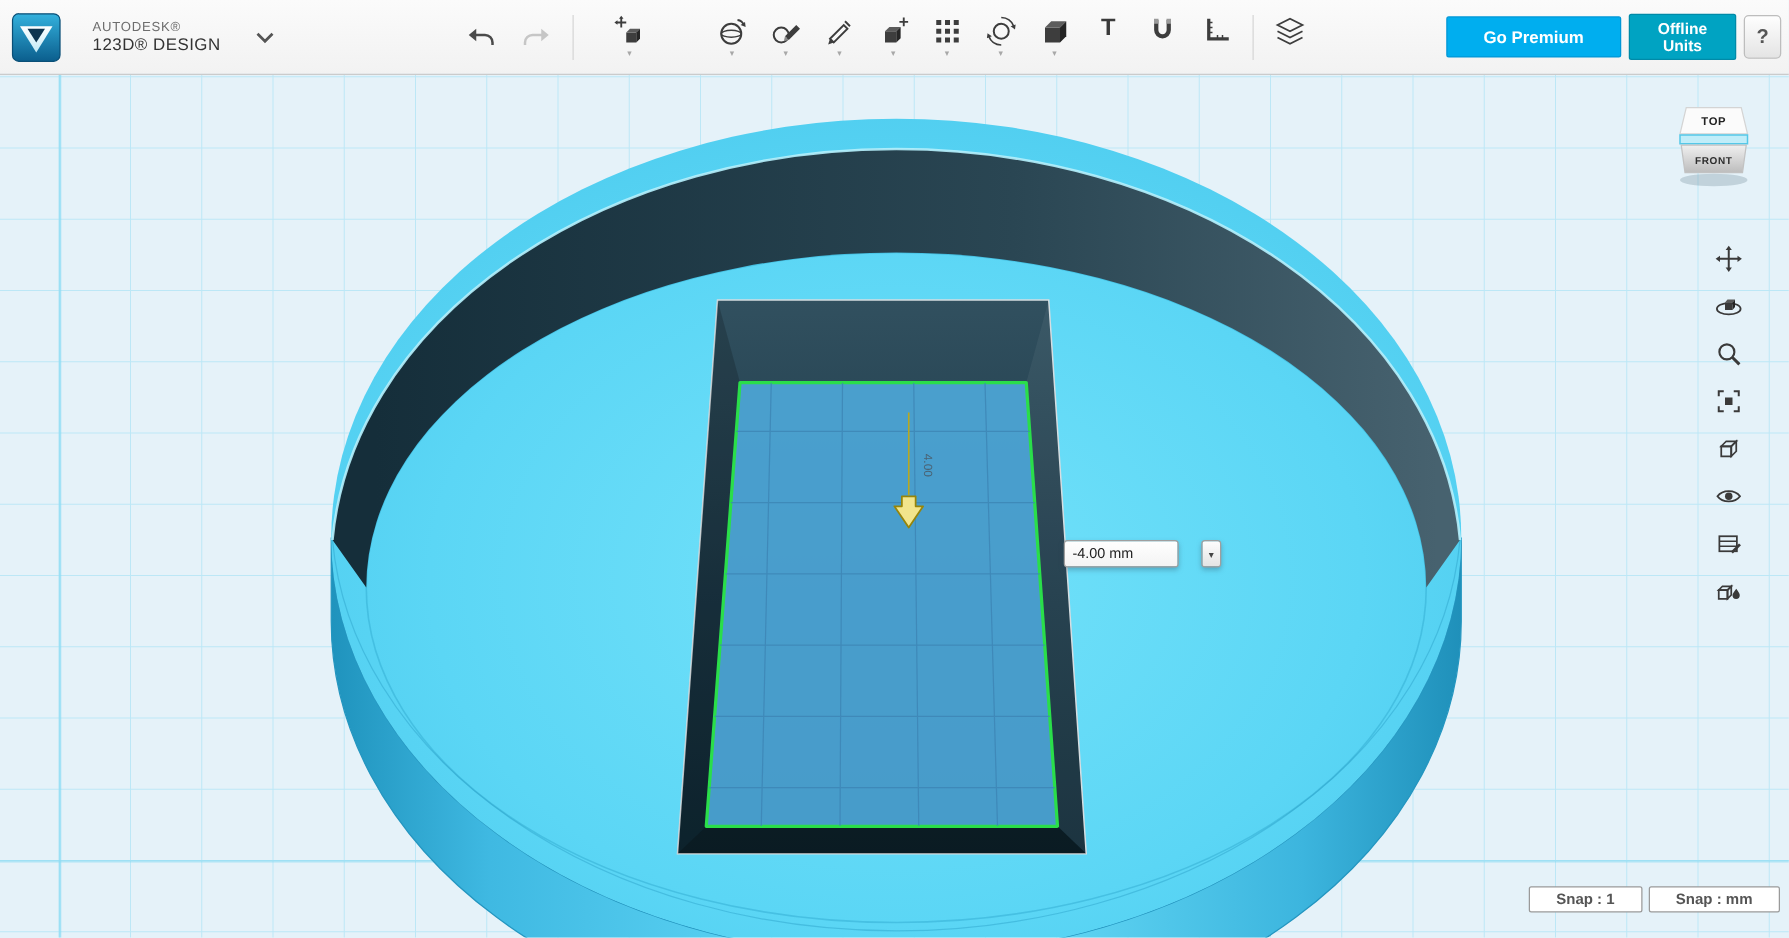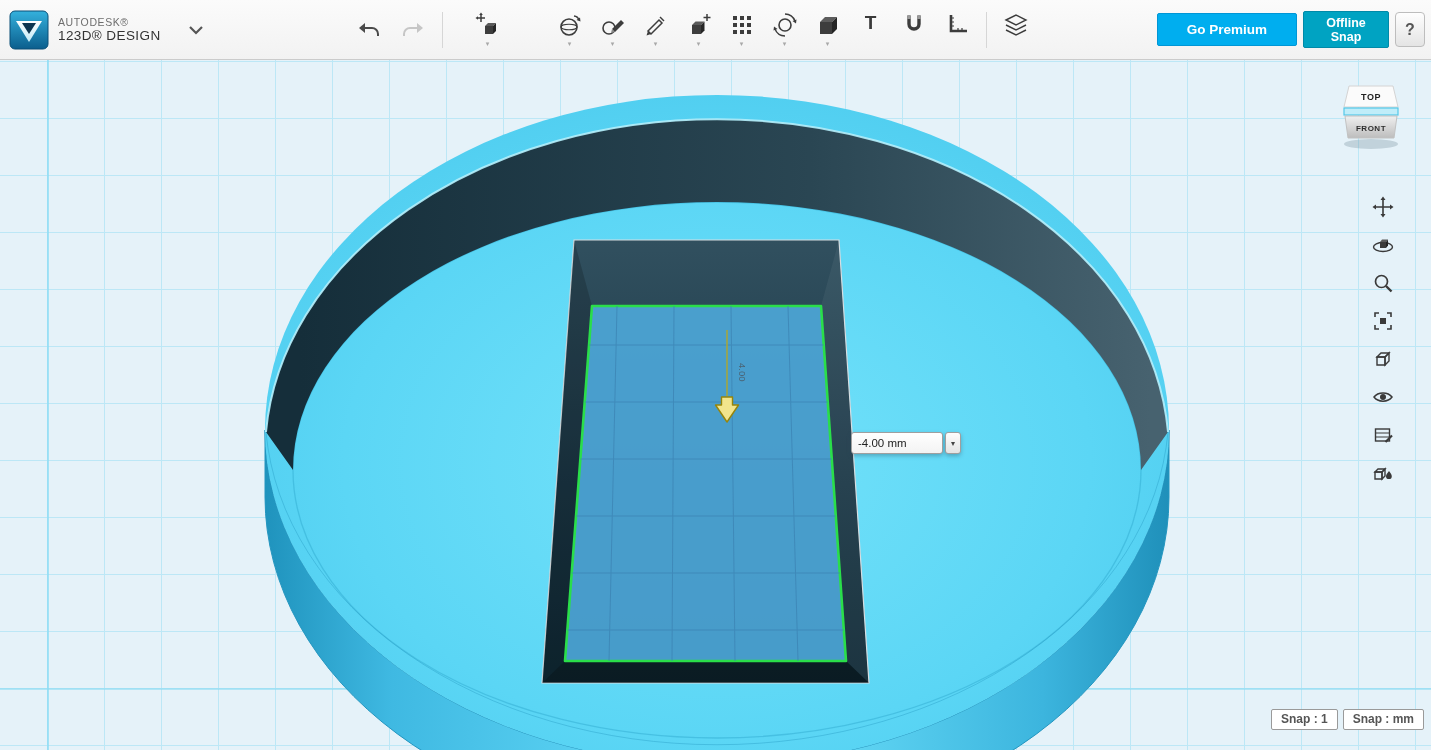--- a/index.html
+++ b/index.html
@@ -4,21 +4,21 @@
 <style>
   * { box-sizing: border-box; margin: 0; padding: 0; }
   html,body { width:1431px; height:750px; overflow:hidden;
     font-family:"Liberation Sans", sans-serif; background:#e5f2f9; }
 
   
   .header { position:absolute; top:0; left:0; width:1431px; height:60px;
     background:linear-gradient(#fbfbfb,#f2f2f2); border-bottom:1px solid #cbcbcb;
     display:flex; align-items:center; z-index:10; }
   .logo-box { width:40px; height:40px; margin-left:9px; flex:none; }
-  .brand { margin-left:9px; line-height:1.15; }
+  .brand { margin-left:25px; line-height:1.15; }
   .brand .l1 { font-size:10.5px; color:#6d6d6d; letter-spacing:.6px; }
   .brand .l2 { font-size:13.5px; font-weight:normal; color:#333; letter-spacing:.4px; }
   .menu-chev { margin-left:26px; width:18px; height:14px; cursor:pointer; }
 
   .hbtn { width:28px; height:28px; display:flex; align-items:center; justify-content:center; cursor:pointer; }
   .sep { width:1px; height:36px; background:#d6d6d6; margin:0 15px; }
 
   .tool { position:relative; width:28px; height:40px; display:flex; flex-direction:column;
     align-items:center; justify-content:flex-start; cursor:pointer; }
   .tool svg { margin-top:2px; }
@@ -49,42 +49,42 @@
       linear-gradient(#bce7f6 1px, transparent 1px),
       linear-gradient(90deg, #bce7f6 1px, transparent 1px);
     background-size:57px 57px;
     background-position:47px 1px; }
   .major-v { position:absolute; left:47px; top:0; bottom:0; width:2px; background:#8cdcf4; opacity:.75; }
   .major-h { position:absolute; top:628px; left:0; right:0; height:2px; background:#8cdcf4; opacity:.6; }
 
   .scene { position:absolute; inset:0; }
 
   
-  .dim-wrap { position:absolute; left:851px; top:372px; display:flex; gap:2px;
+  .dim-wrap { position:absolute; left:851px; top:372px; display:flex; gap:18px;
     filter:drop-shadow(0 2px 2px rgba(40,70,90,.35)); }
   .dim-input { width:92px; height:22px; background:linear-gradient(#ffffff,#f3f3f3);
     border:1px solid #9f9f9f; border-radius:3px; font-family:"Liberation Sans",sans-serif;
     font-size:11.5px; color:#222; padding:0 6px; }
   .dim-drop { width:16px; height:22px; background:linear-gradient(#fdfdfd,#e4e4e4);
     border:1px solid #9f9f9f; border-radius:3px; font-size:8px; color:#444;
     display:flex; align-items:center; justify-content:center; cursor:pointer; }
 
   
   .viewcube { position:absolute; top:20px; right:30px; width:60px; height:76px; cursor:pointer; }
 
   
   .nav-tools { position:absolute; top:135px; right:34px; width:28px;
     display:flex; flex-direction:column; align-items:center; gap:14px; }
   .nav-tools .ntool { width:24px; height:24px; display:flex; align-items:center;
     justify-content:center; cursor:pointer; }
 
   
   .status { position:absolute; right:7px; bottom:20px; display:flex; gap:5px; }
   .status .box { background:#fff; border:1px solid #9a9a9a; border-radius:2px;
-    font-size:12px; font-weight:bold; color:#555; padding:2px 9px; line-height:15px; cursor:pointer; }
+    font-size:12px; font-weight:bold; color:#555; padding:2px 21px; line-height:15px; cursor:pointer; }
 
   svg { display:block; }
 </style>
 </head>
 <body>
 
 <div class="header">
 
   <svg class="logo-box" viewBox="0 0 40 40">
     <defs>
@@ -239,21 +239,21 @@
       <polygon points="3,8 13,3 23,8 13,13" fill="none" stroke="#3d3d3d" stroke-width="1.4"></polygon>
       <polyline points="3,13 13,18 23,13" fill="none" stroke="#3d3d3d" stroke-width="1.4"></polyline>
       <polyline points="3,18 13,23 23,18" fill="none" stroke="#3d3d3d" stroke-width="1.4"></polyline>
     </svg>
   </div>
 
   <div class="header-right">
     <div class="btn-premium">Go Premium</div>
     <div class="btn-offline">
       <span>Offline</span>
-      <span>Snap</span>
+      <span>Units</span>
     </div>
     <div class="btn-help">?</div>
   </div>
 </div>
 
 <div class="viewport">
   <div class="major-v"></div>
   <div class="major-h"></div>
 
   <svg class="scene" width="1431" height="690" viewBox="0 0 1431 690">

